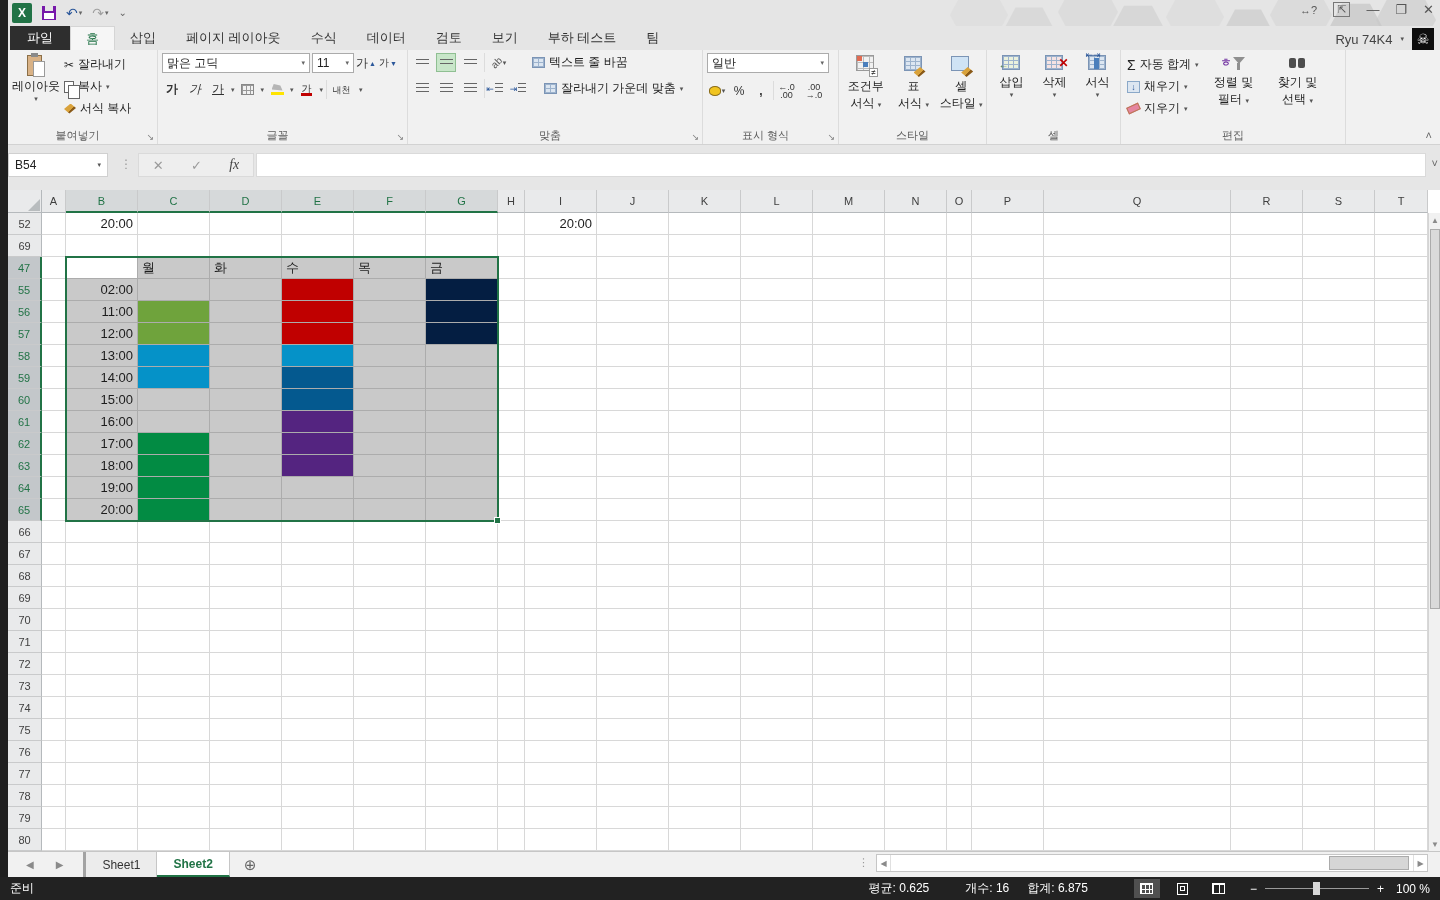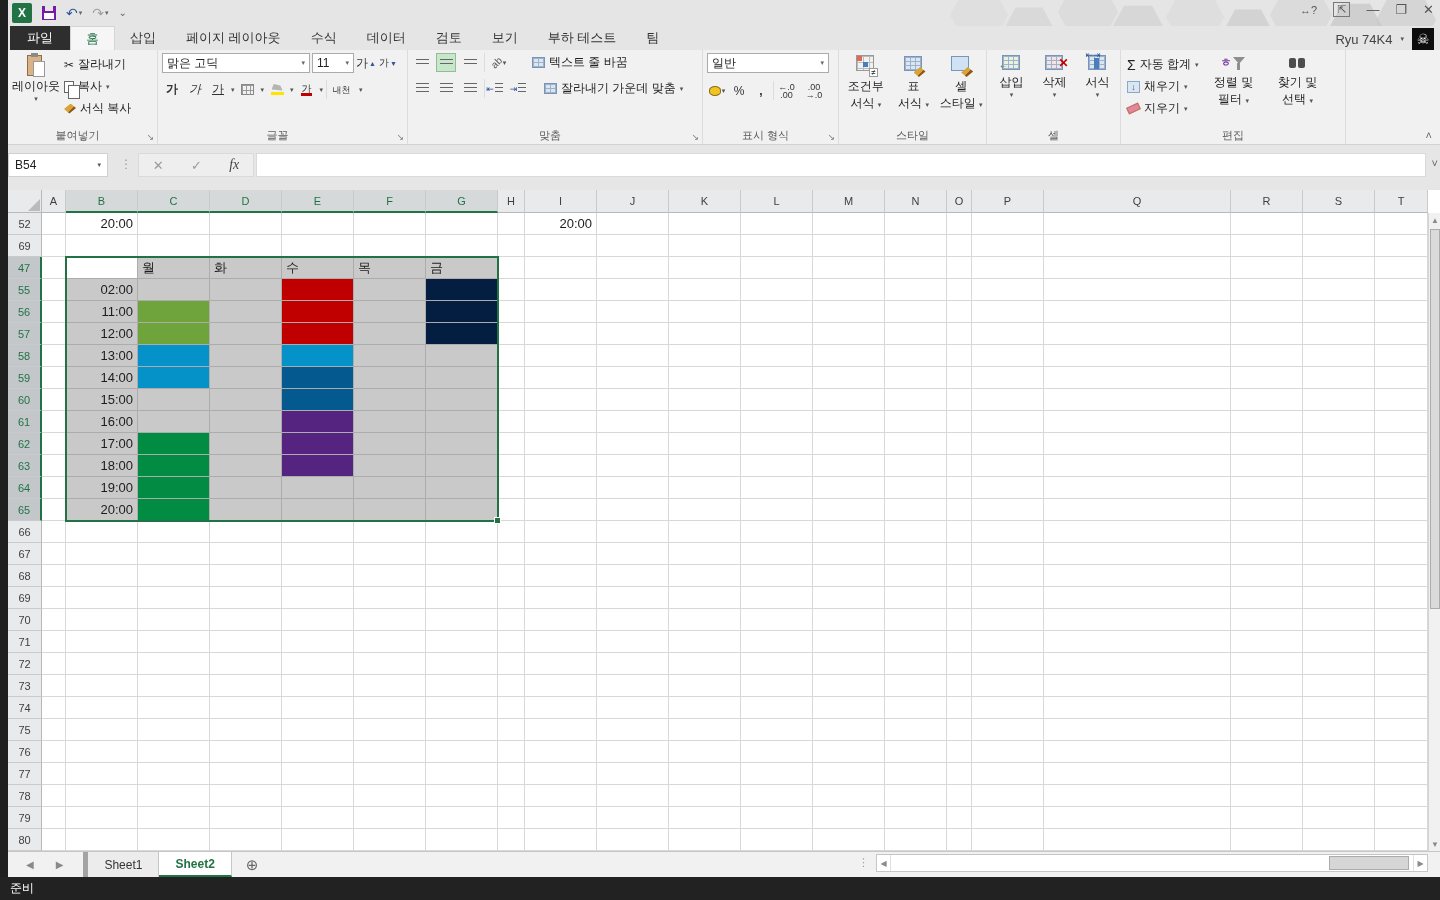--- a/index.html
+++ b/index.html
@@ -95,21 +95,21 @@
 
   
   #vscroll { right:0; top:213px; width:12px; height:638px; background:#f1f1f1; border-left:1px solid #d4d4d4; z-index:6; }
   .sbtn { width:12px; height:14px; color:#8a8a8a; font-size:8px; display:flex; align-items:center; justify-content:center; background:#f1f1f1; }
   #vthumb { position:absolute; top:16px; left:1px; width:10px; height:380px; background:#dadada; border:1px solid #ababab; }
 
   
   #sheetbar { left:8px; top:851px; right:0; height:26px; background:#f1f1f1; border-top:1px solid #c6c6c6; display:flex; align-items:stretch; z-index:5; }
   #tabnav { display:flex; align-items:center; gap:22px; padding:0 20px 0 18px; color:#8a8a8a; font-size:10px; }
   .stab { padding:0 16px; display:flex; align-items:center; font-size:12px; color:#333; border-right:1px solid #c6c6c6; background:#ececec; }
-  .stab.first { border-left:5px solid #a3a3a3; }
+  .stab.first { border-left:3px solid #a3a3a3; }
   .stab.active { background:#fff; color:#217346; font-weight:bold; border-bottom:2px solid #217346; }
   #newsheet { display:flex; align-items:center; padding:0 14px; color:#666; font-size:15px; }
   #hsplit { position:absolute; left:858px; top:856px; color:#9a9a9a; font-size:11px; letter-spacing:0; z-index:6; }
   #hscroll { position:absolute; left:876px; top:854px; width:552px; height:18px; background:#fff; border:1px solid #c6c6c6; display:flex; align-items:center; z-index:6; }
   .harrow { width:14px; height:16px; display:flex; align-items:center; justify-content:center; color:#8a8a8a; font-size:8px; border-right:1px solid #e0e0e0; }
   #hthumb { position:absolute; left:452px; top:1px; width:80px; height:14px; background:#d6d6d6; border:1px solid #ababab; }
   .harrow.r { position:absolute; right:0; border-right:none; border-left:1px solid #e0e0e0; }
 
   
   #statusbar { left:0; top:877px; right:0; height:23px; background:#222; color:#fff; font-size:12px; display:flex; align-items:center; z-index:60; }
@@ -1173,13 +1173,35 @@
 </div>
 <div id="hsplit">⋮</div>
 <div id="hscroll">
   <div class="harrow">◀</div>
   <div id="hthumb"></div>
   <div class="harrow r">▶</div>
 </div>
 
 <div class="abs" id="statusbar">
   <span id="status-mode">준비</span>
+  <div id="status-right">
+    <span class="sitem">평균: 0.625</span>
+    <span class="sitem" style="margin-right:18px">개수: 16</span>
+    <span class="sitem" style="margin-right:46px">합계: 6.875</span>
+    <span class="vicon on">
+        <span class="vg"></span>
+      </span>
+    <span class="vicon" style="margin-left:10px">
+        <span class="vg2"></span>
+      </span>
+    <span class="vicon" style="margin-left:10px">
+        <span class="vg" style="background-size:6px 11px"></span>
+      </span>
+    <div id="zoomwrap">
+      <span>−</span>
+      <span id="zoomtrack">
+          <span id="zoomknob"></span>
+        </span>
+      <span>+</span>
+    </div>
+    <span id="zoom-level">100 %</span>
+  </div>
 </div>
 
 </body></html>

